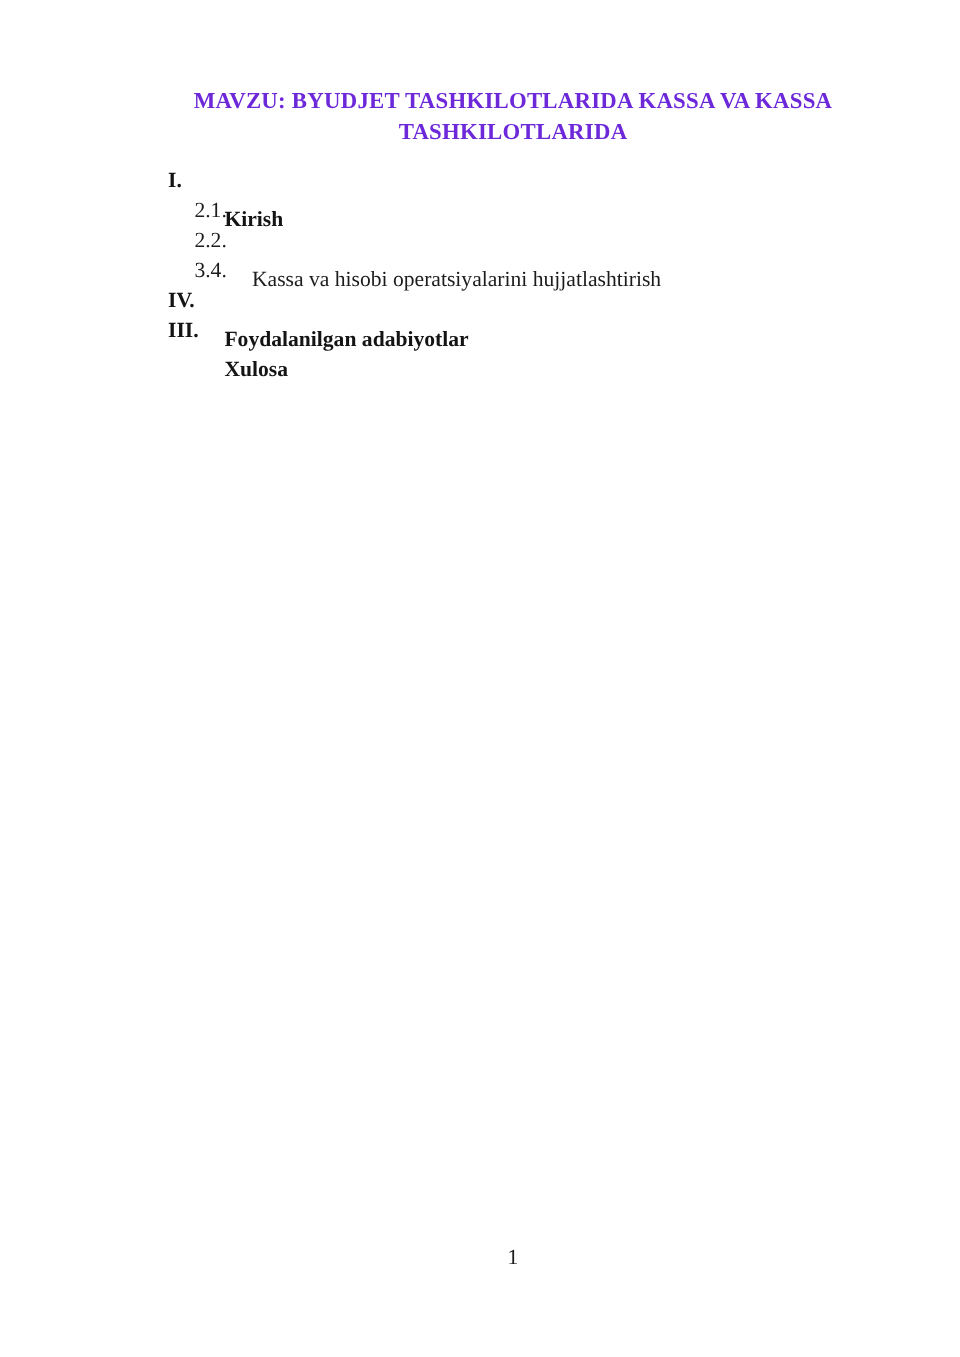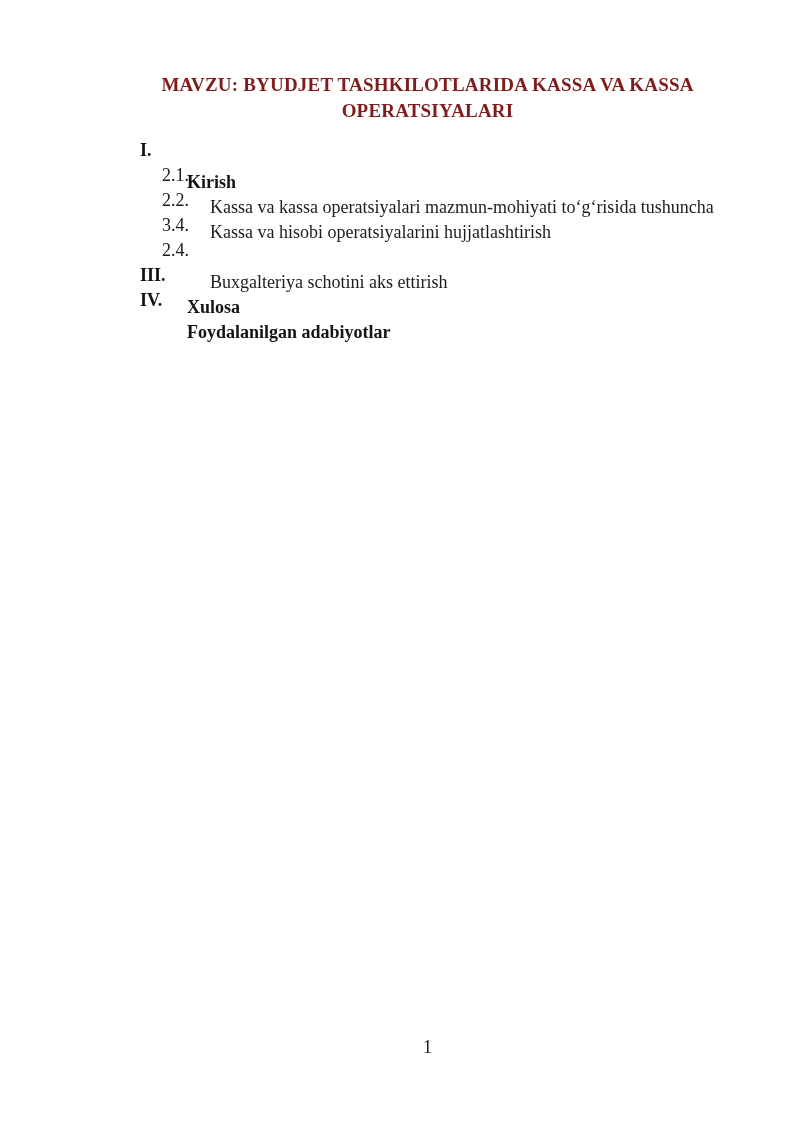--- a/index.html
+++ b/index.html
@@ -22,21 +22,21 @@
   }
   .title-block {
     position: absolute;
     top: 72px;
     left: 140px;
     width: 575px;
     text-align: center;
     font-weight: bold;
     font-size: 19px;
     line-height: 26px;
-    color: #7f1d1d;
+    color: #6d28d9;
     letter-spacing: 0.2px;
   }
   .title-line {
     display: block;
   }
   .outline {
     position: absolute;
     top: 138px;
     left: 140px;
     width: 625px;
@@ -78,58 +78,53 @@
     color: #1c1c1c;
   }
 </style>
 </head>
 <body style="background: rgb(255, 255, 255);">
 
 <div class="page">
 
   <div class="title-block">
     <span class="title-line">MAVZU: BYUDJET TASHKILOTLARIDA KASSA VA KASSA</span>
-    <span class="title-line">OPERATSIYALARI</span>
+    <span class="title-line">TASHKILOTLARIDA</span>
   </div>
 
   <div class="outline">
 
     <div class="outline-row level-1">
       <span class="outline-num">I.</span>
       <span class="outline-label">Kirish</span>
     </div>
 
 
     <div class="outline-row level-2">
       <span class="outline-num">2.1.</span>
-      <span class="outline-label">Kassa va kassa operatsiyalari mazmun-mohiyati to‘g‘risida tushuncha</span>
     </div>
 
     <div class="outline-row level-2">
       <span class="outline-num">2.2.</span>
       <span class="outline-label">Kassa va hisobi operatsiyalarini hujjatlashtirish</span>
     </div>
 
     <div class="outline-row level-2">
       <span class="outline-num">3.4.</span>
     </div>
 
-    <div class="outline-row level-2">
-      <span class="outline-num">2.4.</span>
-      <span class="outline-label">Buxgalteriya schotini aks ettirish</span>
+
+    <div class="outline-row level-1">
+      <span class="outline-num">IV.</span>
+      <span class="outline-label">Foydalanilgan adabiyotlar</span>
     </div>
 
     <div class="outline-row level-1">
       <span class="outline-num">III.</span>
       <span class="outline-label">Xulosa</span>
-    </div>
-
-    <div class="outline-row level-1">
-      <span class="outline-num">IV.</span>
-      <span class="outline-label">Foydalanilgan adabiyotlar</span>
     </div>
 
   </div>
 
   <div class="page-footer">
     <span>1</span>
   </div>
 
 </div>
 

